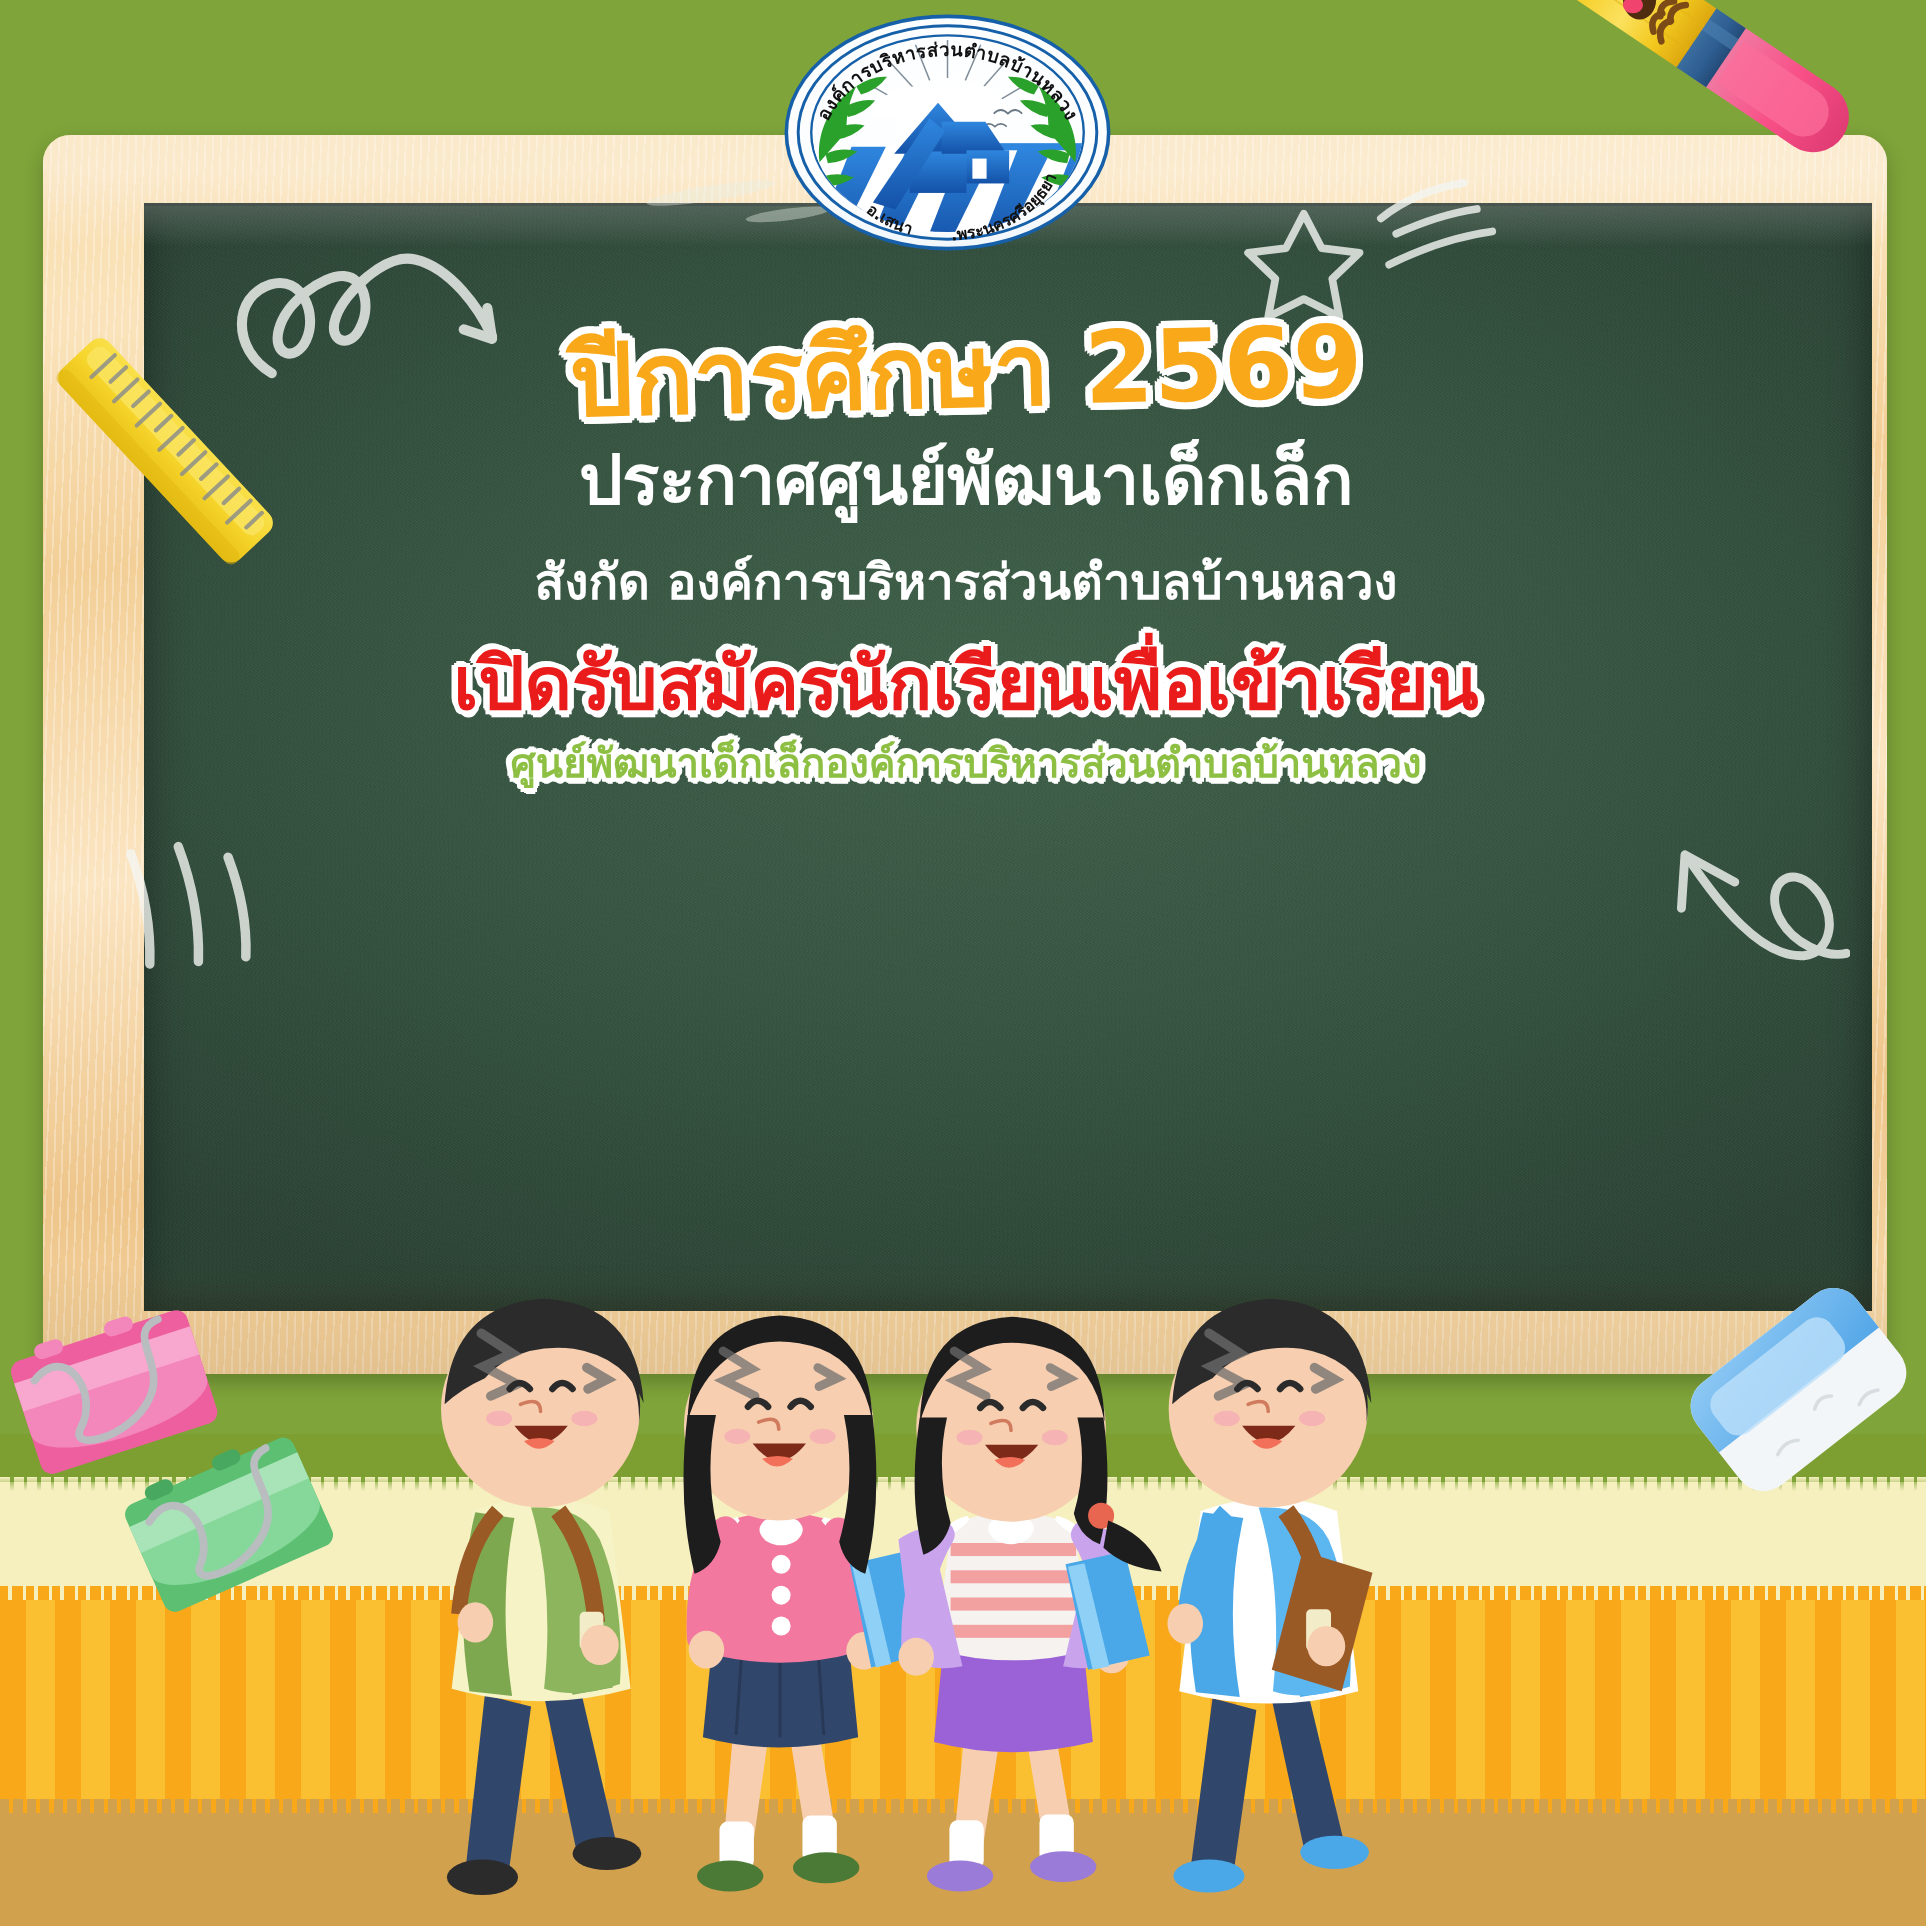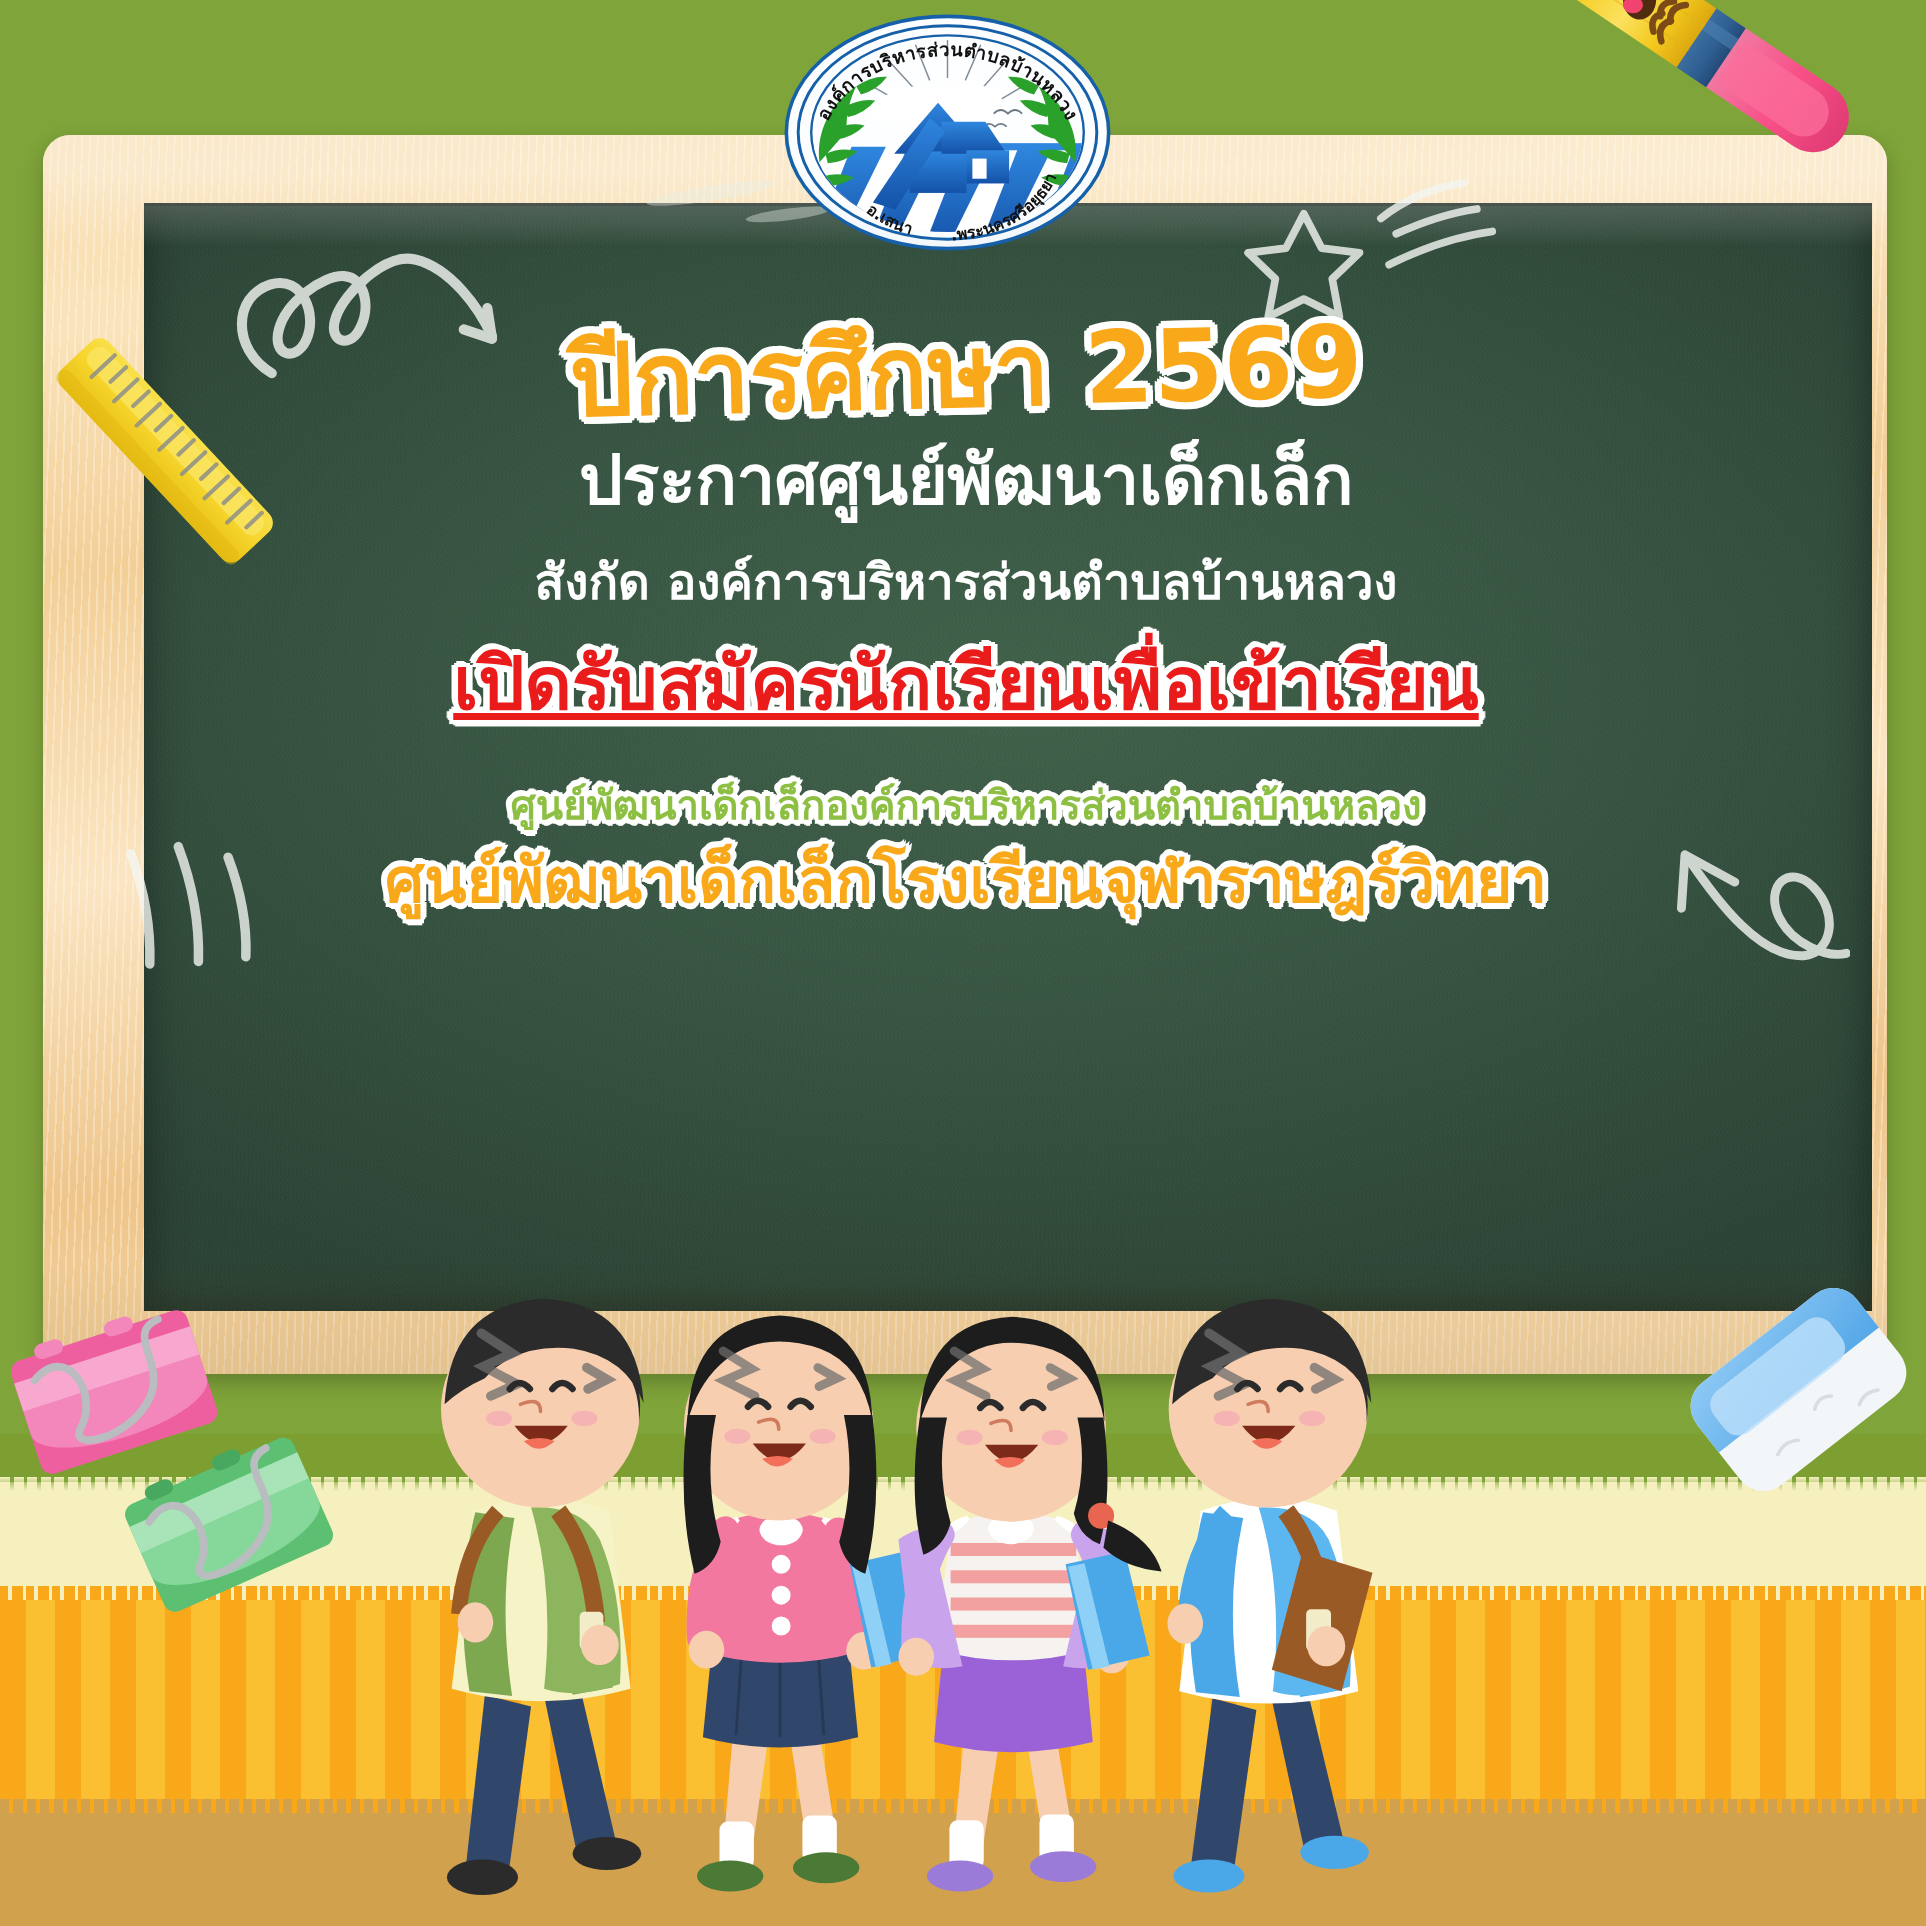--- a/index.html
+++ b/index.html
@@ -83,26 +83,25 @@
     text-shadow:
       0 0 0 #fff,
       -6px 0 0 #fff, 6px 0 0 #fff, 0 -6px 0 #fff, 0 6px 0 #fff,
       -4.7px -4.7px 0 #fff, 4.7px -4.7px 0 #fff, -4.7px 4.7px 0 #fff, 4.7px 4.7px 0 #fff,
       -7.1px -2.4px 0 #fff, 7.1px -2.4px 0 #fff, -7.1px 2.4px 0 #fff, 7.1px 2.4px 0 #fff,
       -2.4px -7.1px 0 #fff, 2.4px -7.1px 0 #fff, -2.4px 7.1px 0 #fff, 2.4px 7.1px 0 #fff;
   }
   .l-announce{font-size:69px;color:#ffffff;margin-bottom:41px;letter-spacing:-0.6px;}
   .l-affil{font-size:49px;color:#ffffff;margin-bottom:37px;}
   .l-red{
-    font-size:73px;color:#ea1b1b;margin-bottom:63px;
+    font-size:73px;color:#ea1b1b;margin-bottom:21px;
     text-shadow:
       -5.3px 0 0 #fff, 5.3px 0 0 #fff, 0 -5.3px 0 #fff, 0 5.3px 0 #fff,
       -4.1px -4.1px 0 #fff, 4.1px -4.1px 0 #fff, -4.1px 4.1px 0 #fff, 4.1px 4.1px 0 #fff,
       -6.5px -1.8px 0 #fff, 6.5px -1.8px 0 #fff, -1.8px -6.5px 0 #fff, 1.8px 6.5px 0 #fff;
-    text-decoration: underline;
   }
   .l-green{
     font-size:40px;color:#8cbf42;margin-bottom:22.5px;
     text-shadow:
       -4.7px 0 0 #fff, 4.7px 0 0 #fff, 0 -4.7px 0 #fff, 0 4.7px 0 #fff,
       -3.6px -3.6px 0 #fff, 3.6px -3.6px 0 #fff, -3.6px 3.6px 0 #fff, 3.6px 3.6px 0 #fff,
       -6px -1.8px 0 #fff, 6px -1.8px 0 #fff, -1.8px -6px 0 #fff, 1.8px 6px 0 #fff;
   }
   .l-orange2{
     font-size:62px;color:#f9a81a;
@@ -280,21 +279,20 @@
       <textPath href="#arcBotR" startOffset="38%" text-anchor="middle">จ.พระนครศรีอยุธยา</textPath>
     </text>
   </svg>
 
   <div id="text-stack">
     <div class="line l-year">ปีการศึกษา 2569</div>
     <div class="line l-announce">ประกาศศูนย์พัฒนาเด็กเล็ก</div>
     <div class="line l-affil">สังกัด องค์การบริหารส่วนตำบลบ้านหลวง</div>
     <div class="line l-red">เปิดรับสมัครนักเรียนเพื่อเข้าเรียน</div>
     <div class="line l-green">ศูนย์พัฒนาเด็กเล็กองค์การบริหารส่วนตำบลบ้านหลวง</div>
-    <div class="line l-orange2">ศูนย์พัฒนาเด็กเล็กโรงเรียนจุฬาราษฎร์วิทยา</div>
   </div>
 
   <svg class="prop" id="prop-ruler" viewBox="0 0 520 520">
     <defs>
       <linearGradient id="rulG" x1="0" y1="0" x2="0" y2="1">
         <stop offset="0%" stop-color="#f9e04a"></stop>
           <stop offset="46%" stop-color="#f6d52c"></stop>
         <stop offset="100%" stop-color="#e8bf14"></stop>
       </linearGradient>
     </defs>

